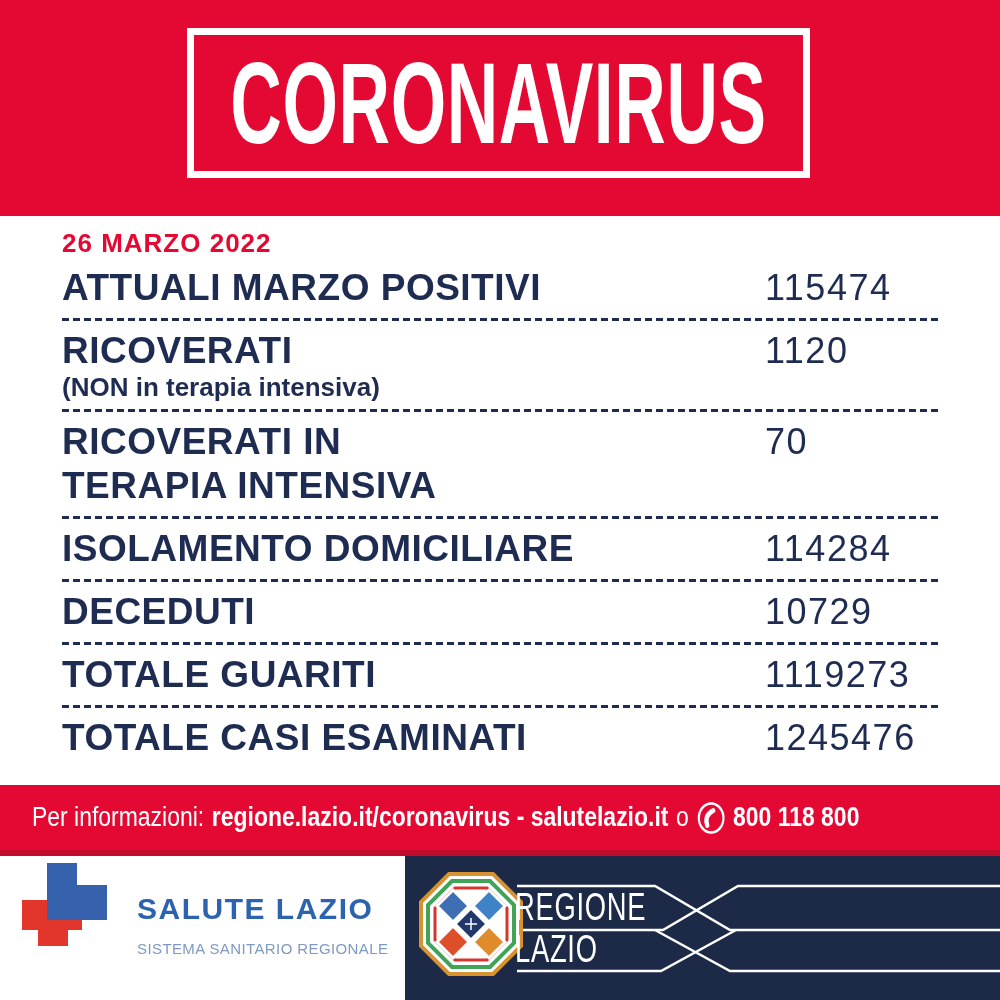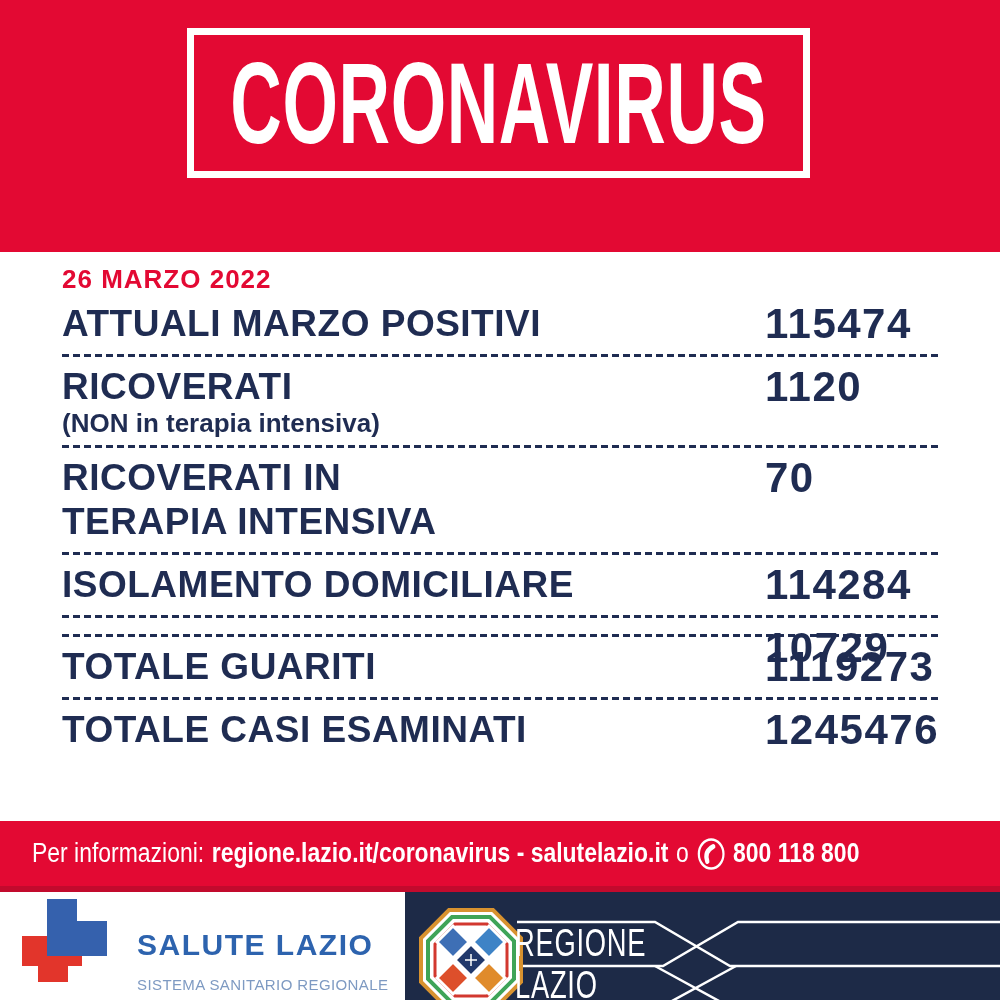--- a/index.html
+++ b/index.html
@@ -9,21 +9,21 @@
     width: 1000px;
     height: 1000px;
     overflow: hidden;
     background: #ffffff;
     font-family: "Liberation Sans", sans-serif;
   }
 
   
   .banner {
     position: relative;
-    height: 252px;
+    height: 216px;
     background: #E30933;
   }
   .banner-box {
     position: absolute;
     left: 187px;
     top: 28px;
     width: 623px;
     height: 150px;
     border: 7px solid #ffffff;
     display: flex;
@@ -75,22 +75,22 @@
     font-weight: bold;
     font-size: 26px;
     line-height: 28px;
     white-space: nowrap;
   }
   .stat-value {
     position: absolute;
     left: 703px;
     top: 8px;
     color: #1F2C52;
-    font-weight: bold;
-    font-size: 42px;
+    font-weight: normal;
+    font-size: 36px;
     line-height: 44px;
     letter-spacing: 1.5px;
     white-space: nowrap;
   }
   .sep {
     height: 3px;
     background-image: repeating-linear-gradient(90deg, #1F2C52 0 7px, transparent 7px 11px);
   }
 
   
@@ -206,20 +206,21 @@
     </div>
     <div class="sep"></div>
 
     <div class="row">
       <span class="stat-label">ISOLAMENTO DOMICILIARE</span>
       <div class="stat-value">114284</div>
     </div>
     <div class="sep"></div>
 
     <div class="row">
+      <span class="stat-label">DECEDUTI</span>
       <div class="stat-value">10729</div>
     </div>
     <div class="sep"></div>
 
     <div class="row">
       <span class="stat-label">TOTALE GUARITI</span>
       <div class="stat-value">1119273</div>
     </div>
     <div class="sep"></div>
 

